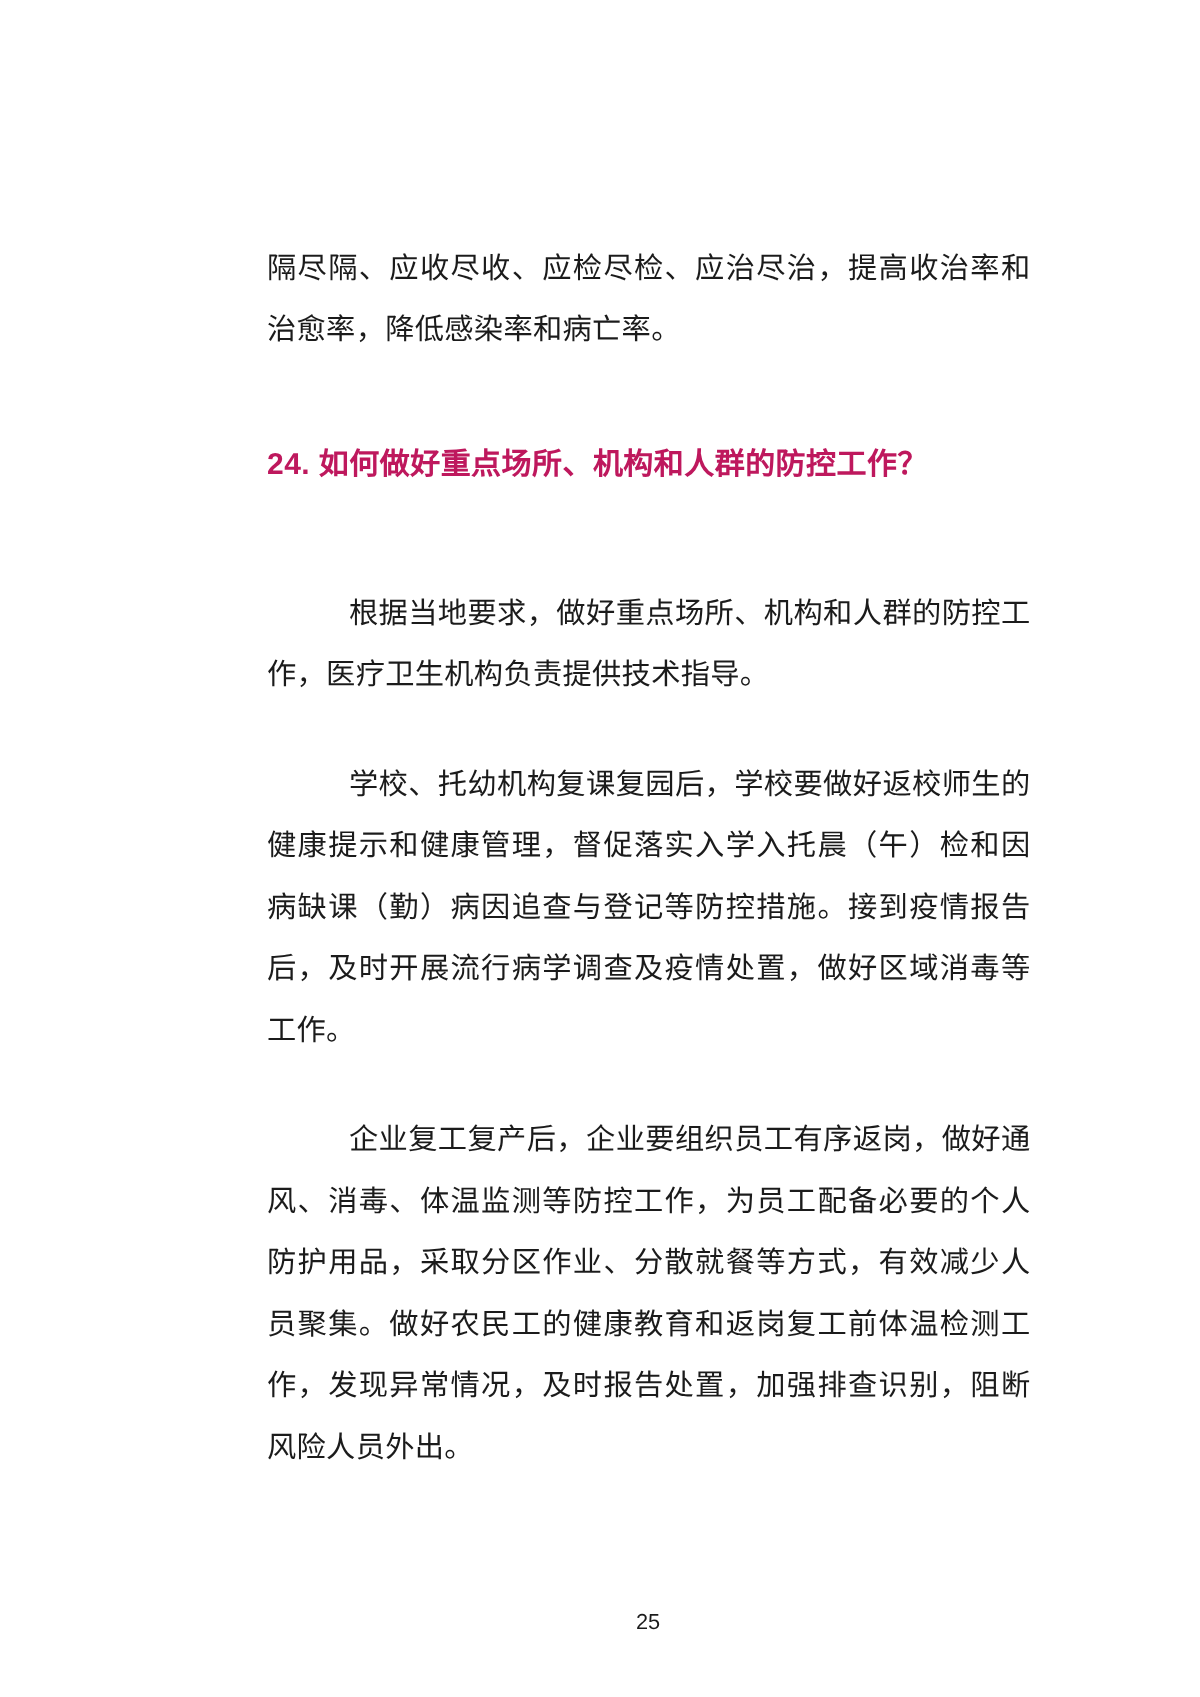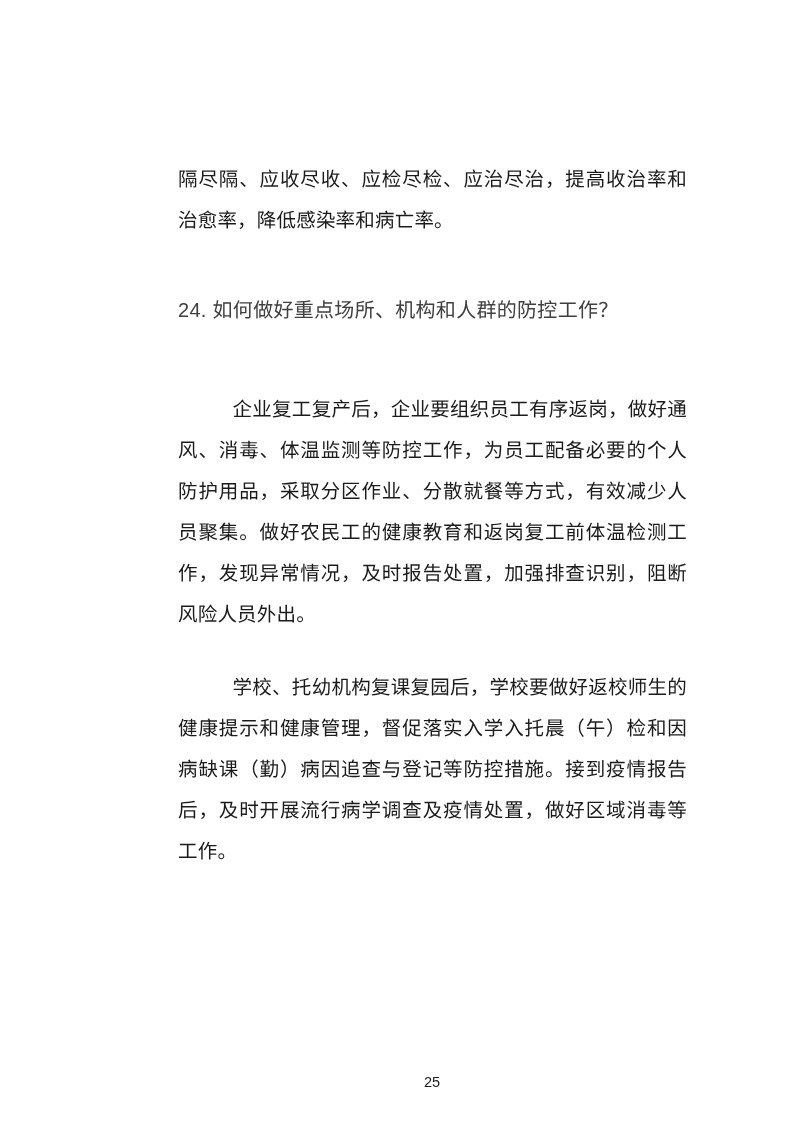--- a/index.html
+++ b/index.html
@@ -33,24 +33,24 @@
     text-justify: inter-ideograph;
     letter-spacing: 0.2px;
   }
 
   .body-text.indent {
     text-indent: 2.8em;
   }
 
   .section-heading {
     font-family: "Liberation Sans", "DejaVu Sans", sans-serif;
-    font-weight: 400;
+    font-weight: 700;
     font-size: 20px;
     line-height: 41px;
-    color: #404040;
+    color: #be185d;
     margin-top: 17px;
     margin-bottom: 26px;
     letter-spacing: 0.3px;
   }
 
   .page-number {
     position: absolute;
     left: 0;
     right: 0;
     top: 1026px;
@@ -63,23 +63,24 @@
 </head>
 <body>
 
 <div class="page">
   <div class="content">
 
     <p class="body-text">隔尽隔、应收尽收、应检尽检、应治尽治，提高收治率和治愈率，降低感染率和病亡率。</p>
 
     <h2 class="section-heading">24. 如何做好重点场所、机构和人群的防控工作？</h2>
 
+    <p class="body-text indent">根据当地要求，做好重点场所、机构和人群的防控工作，医疗卫生机构负责提供技术指导。</p>
 
 
+    <p class="body-text indent">学校、托幼机构复课复园后，学校要做好返校师生的健康提示和健康管理，督促落实入学入托晨（午）检和因病缺课（勤）病因追查与登记等防控措施。接到疫情报告后，及时开展流行病学调查及疫情处置，做好区域消毒等工作。</p>
+
     <p class="body-text indent">企业复工复产后，企业要组织员工有序返岗，做好通风、消毒、体温监测等防控工作，为员工配备必要的个人防护用品，采取分区作业、分散就餐等方式，有效减少人员聚集。做好农民工的健康教育和返岗复工前体温检测工作，发现异常情况，及时报告处置，加强排查识别，阻断风险人员外出。</p>
-
-    <p class="body-text indent">学校、托幼机构复课复园后，学校要做好返校师生的健康提示和健康管理，督促落实入学入托晨（午）检和因病缺课（勤）病因追查与登记等防控措施。接到疫情报告后，及时开展流行病学调查及疫情处置，做好区域消毒等工作。</p>
 
 
   </div>
 
   <div class="page-number">25</div>
 </div>
 
 </body></html>

